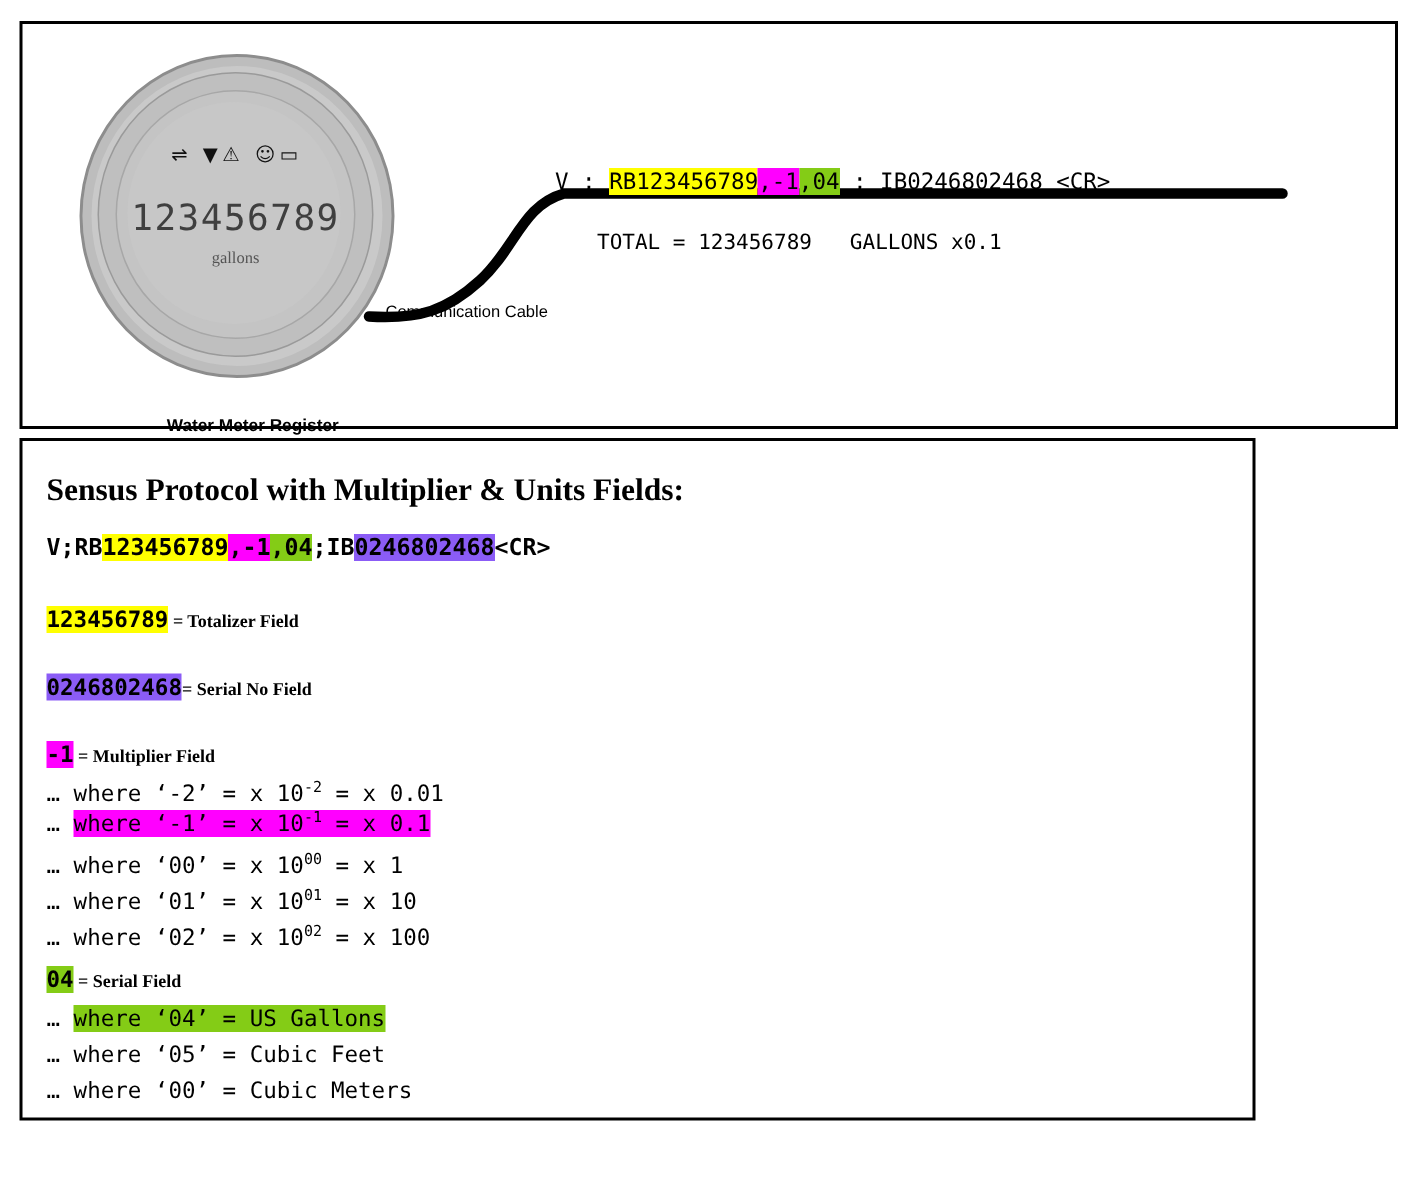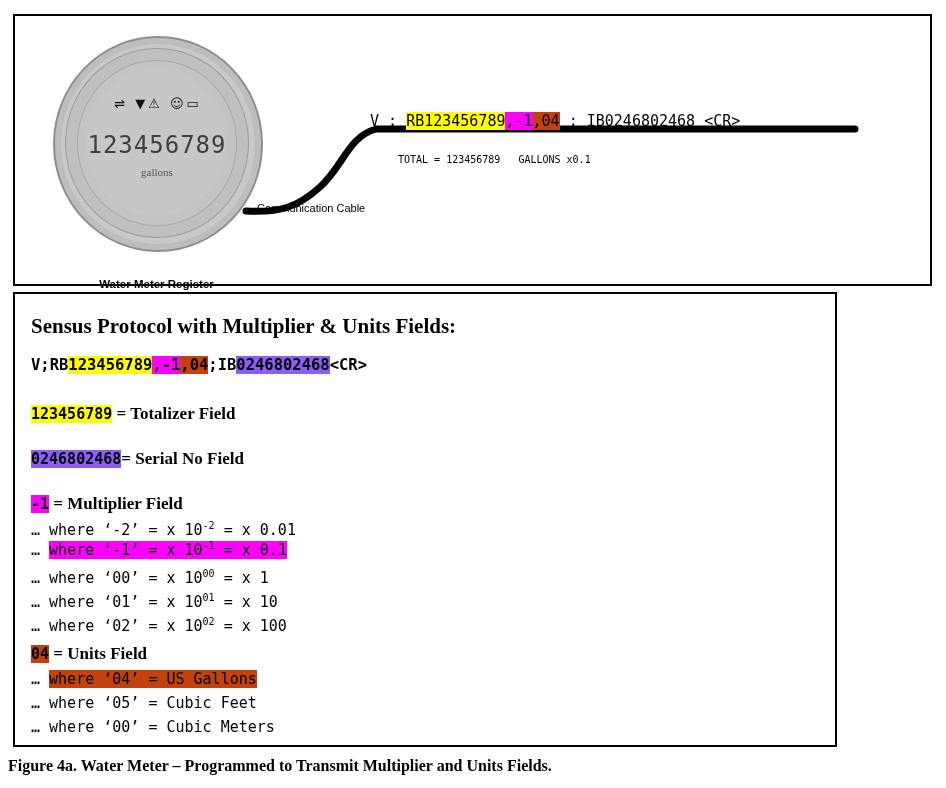--- a/index.html
+++ b/index.html
@@ -101,21 +101,21 @@
     left: 48px;
     top: 140px;
     width: 140px;
     text-align: center;
     font-family: "Liberation Serif", serif;
     font-size: 11px;
     color: #555;
   }
   .meter-caption {
     position: absolute;
-    left: 10px;
+    left: 22px;
     top: 252px;
     width: 215px;
     text-align: center;
     font-family: "Liberation Sans", sans-serif;
     font-size: 11.5px;
     font-weight: bold;
   }
 
   .cable-svg {
     position: absolute;
@@ -140,21 +140,21 @@
     font-family: "DejaVu Sans Mono", monospace;
     font-size: 15px;
     white-space: pre;
     letter-spacing: 0px;
   }
   .total-line {
     position: absolute;
     left: 383px;
     top: 138px;
     font-family: "DejaVu Sans Mono", monospace;
-    font-size: 10px;
+    font-size: 14px;
     white-space: pre;
   }
 
   
   .bottom-panel {
     position: absolute;
     left: 13px;
     top: 292px;
     width: 824px;
     height: 455px;
@@ -188,39 +188,39 @@
     font-family: "Liberation Serif", serif;
     font-size: 16px;
   }
   .field-block .chip {
     font-family: "DejaVu Sans Mono", monospace;
     font-size: 15px;
     font-weight: bold;
   }
   .field-block .desc {
     font-weight: bold;
-    font-size: 17px;
+    font-size: 12px;
   }
 
   .where-line {
     position: absolute;
     left: 16px;
     font-family: "DejaVu Sans Mono", monospace;
     font-size: 15px;
     white-space: pre;
   }
   .where-line sup {
     font-size: 10px;
     vertical-align: super;
   }
 
   .hl-yellow { background: #ffff00; }
   .hl-cyan   { background: #8b5cf6; }
   .hl-magenta{ background: #ff00ff; }
-  .hl-green  { background: #c2410c; }
+  .hl-green  { background: #84cc16; }
 
   .figure-caption {
     position: absolute;
     left: 8px;
     top: 757px;
     font-family: "Liberation Serif", serif;
     font-weight: bold;
     font-size: 16px;
   }
 </style>
@@ -274,26 +274,25 @@
 
     <div class="where-line" style="top:234px;margin-top:12px;"><span>… </span><span class="hl-magenta">where ‘-1’ = x 10<sup>-1</sup><span> = x 0.1</span></span></div>
 
     <div class="where-line" style="top:274px;"><span>… where ‘00’ = x 10</span><sup>00</sup><span> = x 1</span></div>
 
     <div class="where-line" style="top:298px;"><span>… where ‘01’ = x 10</span><sup>01</sup><span> = x 10</span></div>
 
     <div class="where-line" style="top:322px;"><span>… where ‘02’ = x 10</span><sup>02</sup><span> = x 100</span></div>
 
     <div class="field-block" style="top:350px;">
-      <span class="chip hl-green">04</span><span class="desc"> = Units Field</span>
+      <span class="chip hl-green">04</span><span class="desc"> = Serial Field</span>
     </div>
 
     <div class="where-line" style="top:376px;"><span>… </span><span class="hl-green">where ‘04’ = US Gallons</span></div>
 
     <div class="where-line" style="top:400px;">… where ‘05’ = Cubic Feet</div>
 
     <div class="where-line" style="top:424px;">… where ‘00’ = Cubic Meters</div>
 
   </div>
 
-  <div class="figure-caption">Figure 4a.  Water Meter – Programmed to Transmit Multiplier and Units Fields.</div>
 
 </div>
 
 </body></html>

